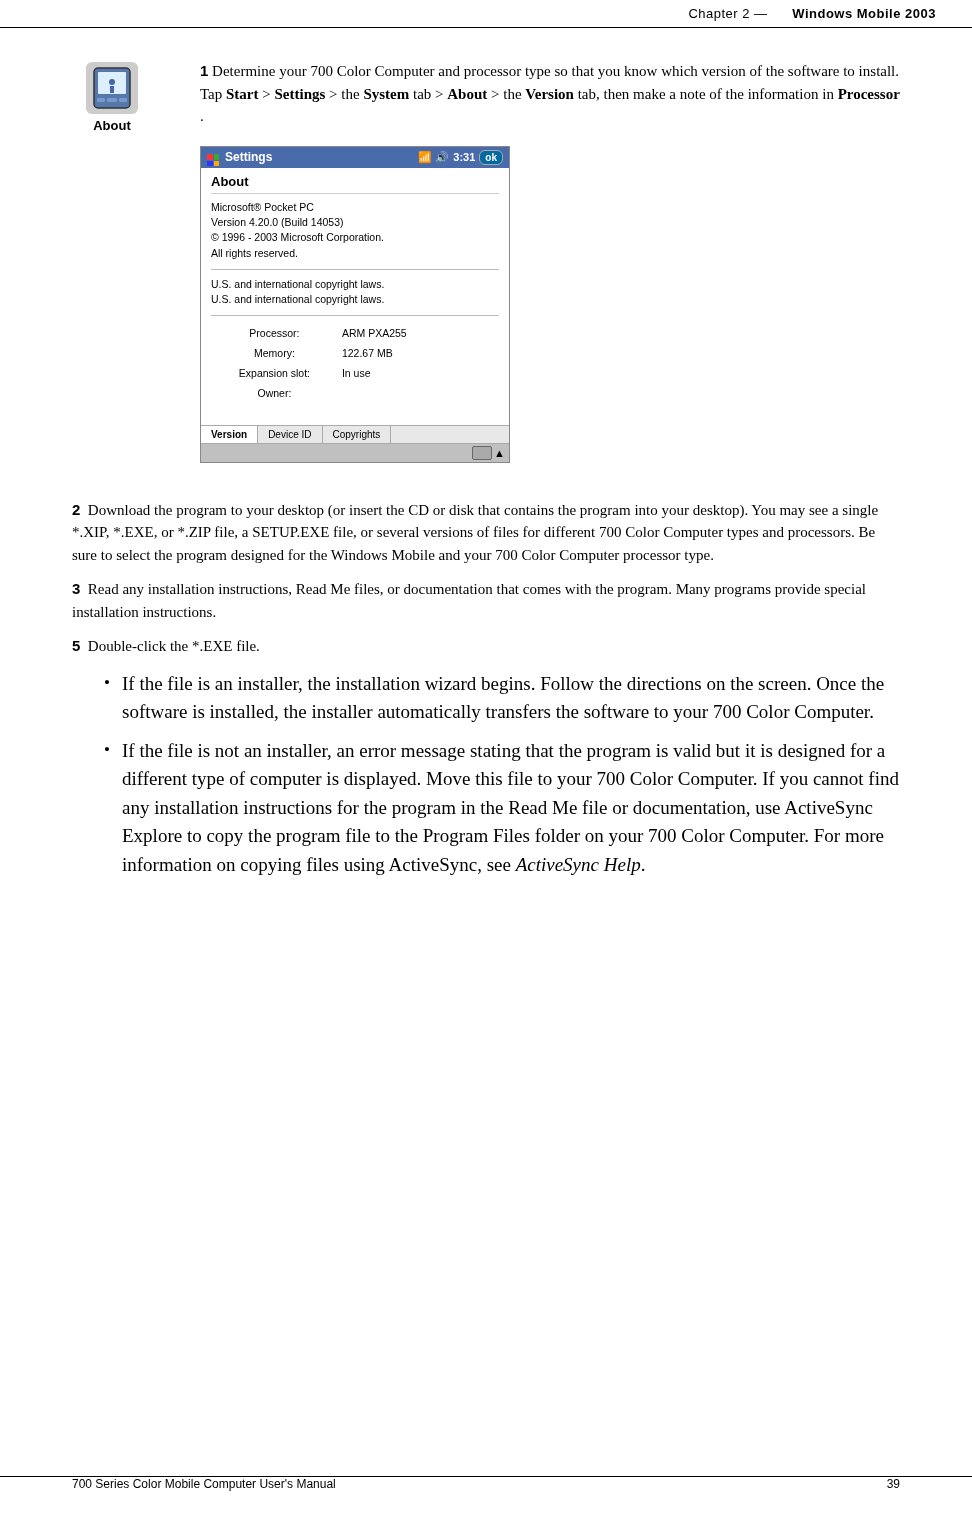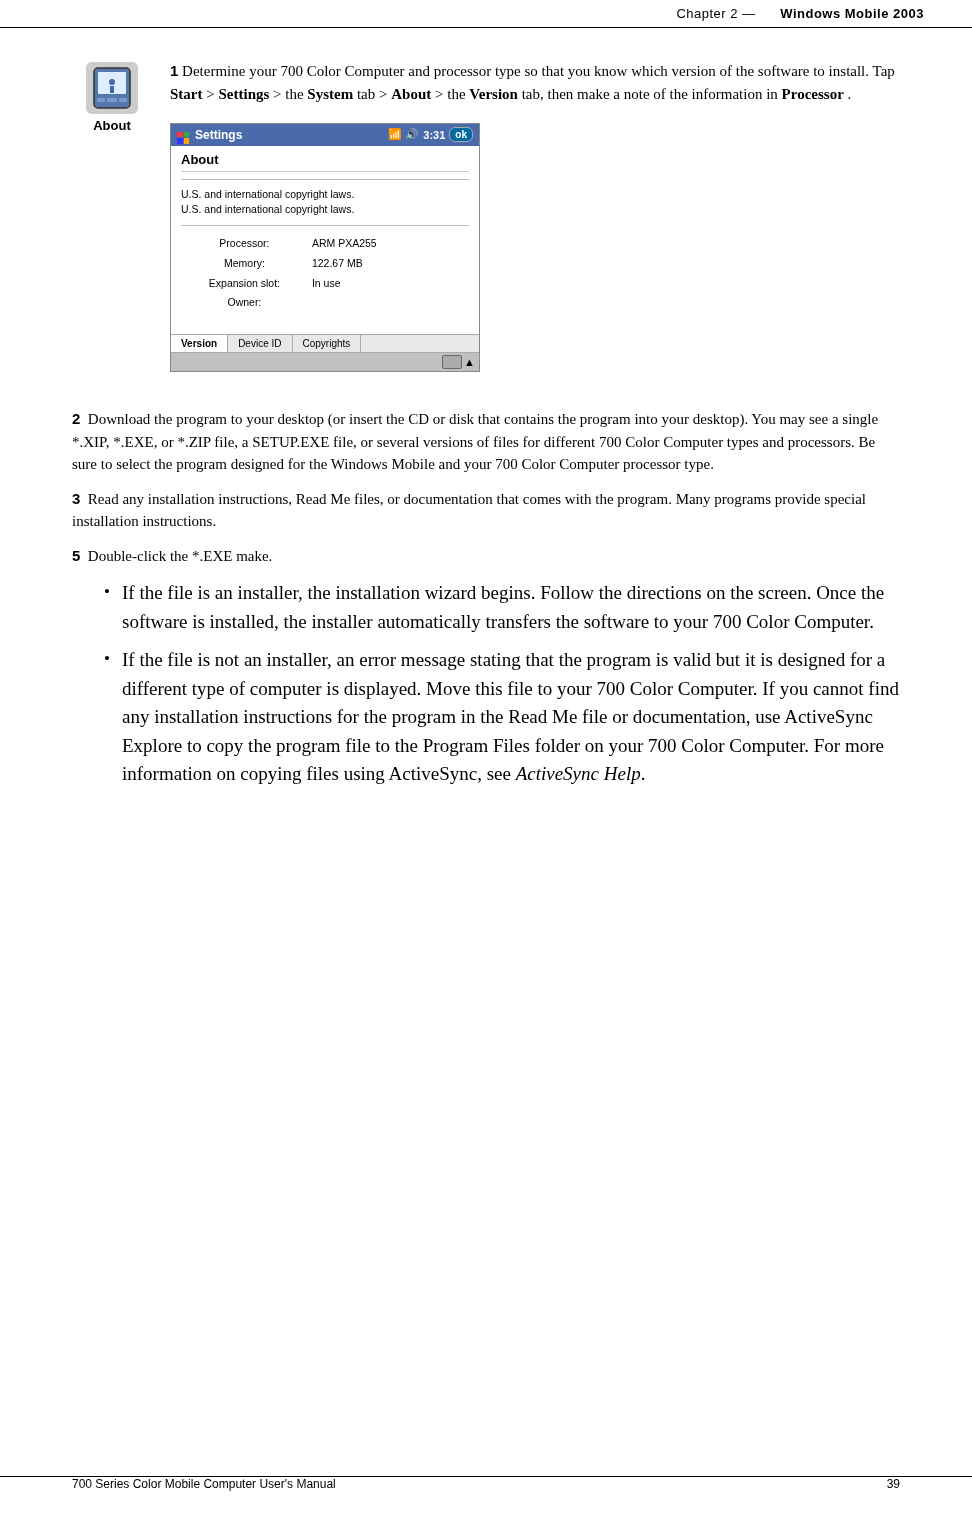--- a/index.html
+++ b/index.html
@@ -12,21 +12,21 @@
       min-height: 1519px;
       position: relative;
     }
 
     
     .page-header {
       display: flex;
       justify-content: flex-end;
       align-items: center;
       border-bottom: 1.5px solid #000;
-      padding: 6px 48px 6px 36px;
+      padding: 6px 36px 6px 36px;
       margin-bottom: 0;
     }
     .header-text {
       font-size: 13px;
       font-family: Arial, sans-serif;
       letter-spacing: 0.5px;
     }
     .header-chapter {
       font-weight: bold;
     }
@@ -70,20 +70,21 @@
     }
     .icon-label {
       font-family: Arial, sans-serif;
       font-size: 13px;
       font-weight: bold;
       text-align: center;
     }
 
     .step1-text {
       flex: 1;
+      margin-left: 30px;
     }
 
     .step-num {
       font-weight: bold;
       font-family: Arial, sans-serif;
       font-size: 15px;
     }
 
     p {
       margin-bottom: 10px;
@@ -334,20 +335,26 @@
             <div class="screenshot-titlebar-right">
               <span>📶</span>
               <span>🔊</span>
               <span>3:31</span>
               <span class="ok-btn">ok</span>
             </div>
           </div>
 
           <div class="screenshot-body">
             <div class="about-title">About</div>
+            <div class="about-info-block">
+              <p>Microsoft® Pocket PC</p>
+              <p>Version 4.20.0 (Build 14053)</p>
+              <p>© 1996 - 2003 Microsoft Corporation.</p>
+              <p>All rights reserved.</p>
+            </div>
             <hr class="about-separator">
             <div class="about-info-block">
               <p>U.S. and international copyright laws.</p>
               <p>U.S. and international copyright laws.</p>
             </div>
             <hr class="about-separator">
             <div class="about-details">
               <table>
                 <tbody>
                     <tr>
@@ -397,21 +404,21 @@
     <p>
       <span class="step-num">3</span>&nbsp;
       <span>Read any installation instructions, Read Me files, or documentation that comes with the program. Many programs provide special installation instructions.</span>
     </p>
   </div>
 
 
   <div class="step-block">
     <p>
       <span class="step-num">5</span>&nbsp;
-      <span>Double-click the *.EXE make.</span>
+      <span>Double-click the *.EXE file.</span>
     </p>
   </div>
 
   <ul class="bullet-list">
     <li>
       <span>If the file is an installer, the installation wizard begins. Follow the directions on the screen. Once the software is installed, the installer automatically transfers the software to your 700 Color Computer.</span>
     </li>
     <li>
       <span>If the file is not an installer, an error message stating that the program is valid but it is designed for a different type of computer is displayed. Move this file to your 700 Color Computer. If you cannot find any installation instructions for the program in the Read Me file or documentation, use ActiveSync Explore to copy the program file to the Program Files folder on your 700 Color Computer. For more information on copying files using ActiveSync, see </span><em>ActiveSync Help</em><span>.</span>
     </li>

